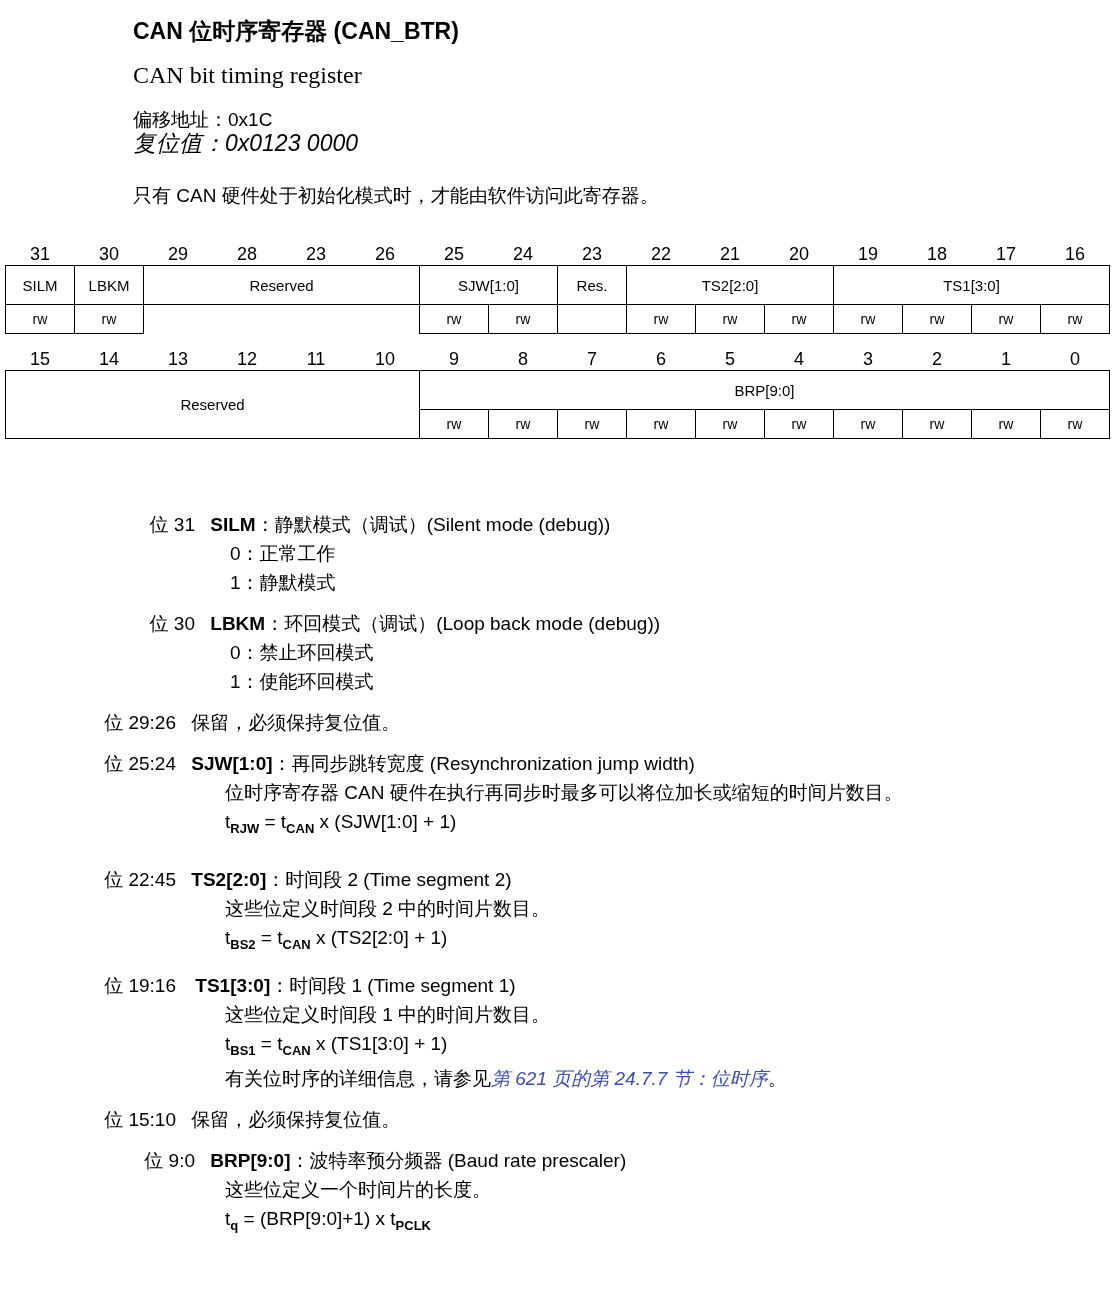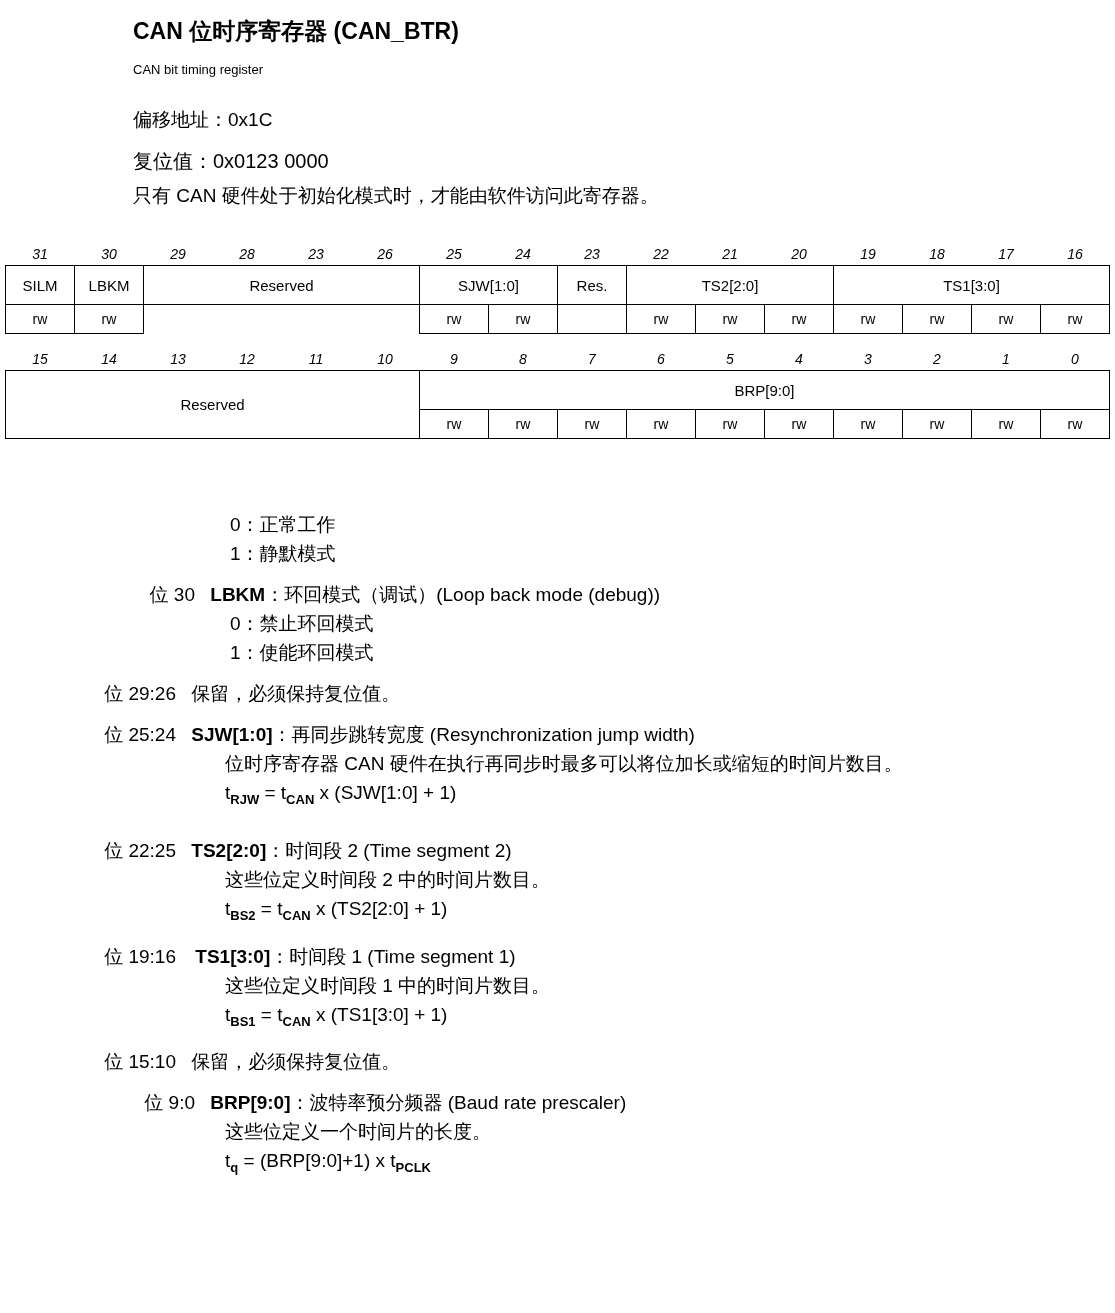--- a/index.html
+++ b/index.html
@@ -29,33 +29,35 @@
     left: 133px;
     top: 16px;
     font-size: 23px;
     font-weight: bold;
     letter-spacing: 0px;
   }
   .subtitle {
     position: absolute;
     left: 133px;
     top: 62px;
-    font-size: 13px;
+    font-size: 24px;
+    font-family: Liberation Serif, serif;
   }
   .offset-line {
     position: absolute;
     left: 133px;
     top: 107px;
     font-size: 19px;
   }
   .reset-line {
     position: absolute;
     left: 133px;
-    top: 148px;
-    font-size: 20px;
+    top: 128px;
+    font-size: 23px;
+    font-style: italic;
   }
   .note-line {
     position: absolute;
     left: 133px;
     top: 183px;
     font-size: 19px;
   }
 
   
   .reg-table {
@@ -68,23 +70,22 @@
   .reg-table td {
     border: 1px solid #000000;
     text-align: center;
     vertical-align: middle;
     padding: 0;
     height: 28px;
   }
   .bitnum-row td {
     border: none;
     height: 22px;
-    font-size: 14px;
+    font-size: 18px;
     text-align: center;
-    font-style: italic;
   }
   .field-row td {
     height: 38px;
     font-size: 15px;
   }
   .rw-row td {
     height: 28px;
     font-size: 14px;
   }
   .nb {
@@ -265,20 +266,24 @@
       <td>rw</td>
       <td>rw</td>
       <td>rw</td>
     </tr>
   </tbody>
     </table>
 
   <div class="desc">
 
     <div class="entry lvl-a">
+      <div class="entry-head row-line">
+        <span class="bits">位 31</span>
+        <span class="fieldname" style="margin-left:10px;">SILM</span><span>：静默模式（调试）(Silent mode (debug))</span>
+      </div>
       <div class="body-ind2 row-line">0：正常工作</div>
       <div class="body-ind2 row-line">1：静默模式</div>
     </div>
     <div class="gap"></div>
 
     <div class="entry lvl-a">
       <div class="entry-head row-line">
         <span class="bits">位 30</span>
         <span class="fieldname" style="margin-left:10px;">LBKM</span><span>：环回模式（调试）(Loop back mode (debug))</span>
       </div>
@@ -302,35 +307,36 @@
       </div>
       <div class="body-ind row-line">位时序寄存器 CAN 硬件在执行再同步时最多可以将位加长或缩短的时间片数目。</div>
       <div class="body-ind row-line"><span>t</span><span class="sub">RJW</span><span> = t</span><span class="sub">CAN</span><span> x (SJW[1:0] + 1)</span></div>
     </div>
     <div class="gap"></div>
 
     <div class="gap"></div>
 
     <div class="entry lvl-b">
       <div class="entry-head row-line">
-        <span class="bits">位 22:25</span>
+        <span class="bits">位 22:45</span>
         <span class="fieldname" style="margin-left:10px;">TS2[2:0]</span><span>：时间段 2 (Time segment 2)</span>
       </div>
       <div class="body-ind row-line">这些位定义时间段 2 中的时间片数目。</div>
       <div class="body-ind row-line"><span>t</span><span class="sub">BS2</span><span> = t</span><span class="sub">CAN</span><span> x (TS2[2:0] + 1)</span></div>
     </div>
     <div class="gap"></div>
 
     <div class="entry lvl-b">
       <div class="entry-head row-line">
         <span class="bits">位 19:16</span>
         <span class="fieldname" style="margin-left:14px;">TS1[3:0]</span><span>：时间段 1 (Time segment 1)</span>
       </div>
       <div class="body-ind row-line">这些位定义时间段 1 中的时间片数目。</div>
       <div class="body-ind row-line"><span>t</span><span class="sub">BS1</span><span> = t</span><span class="sub">CAN</span><span> x (TS1[3:0] + 1)</span></div>
+      <div class="body-ind row-line"><span>有关位时序的详细信息，请参见</span><span class="link">第 621 页的第 24.7.7 节：位时序</span><span>。</span></div>
     </div>
     <div class="gap"></div>
 
     <div class="entry lvl-b">
       <div class="entry-head row-line">
         <span class="bits">位 15:10</span>
         <span style="margin-left:10px;">保留，必须保持复位值。</span>
       </div>
     </div>
     <div class="gap"></div>

